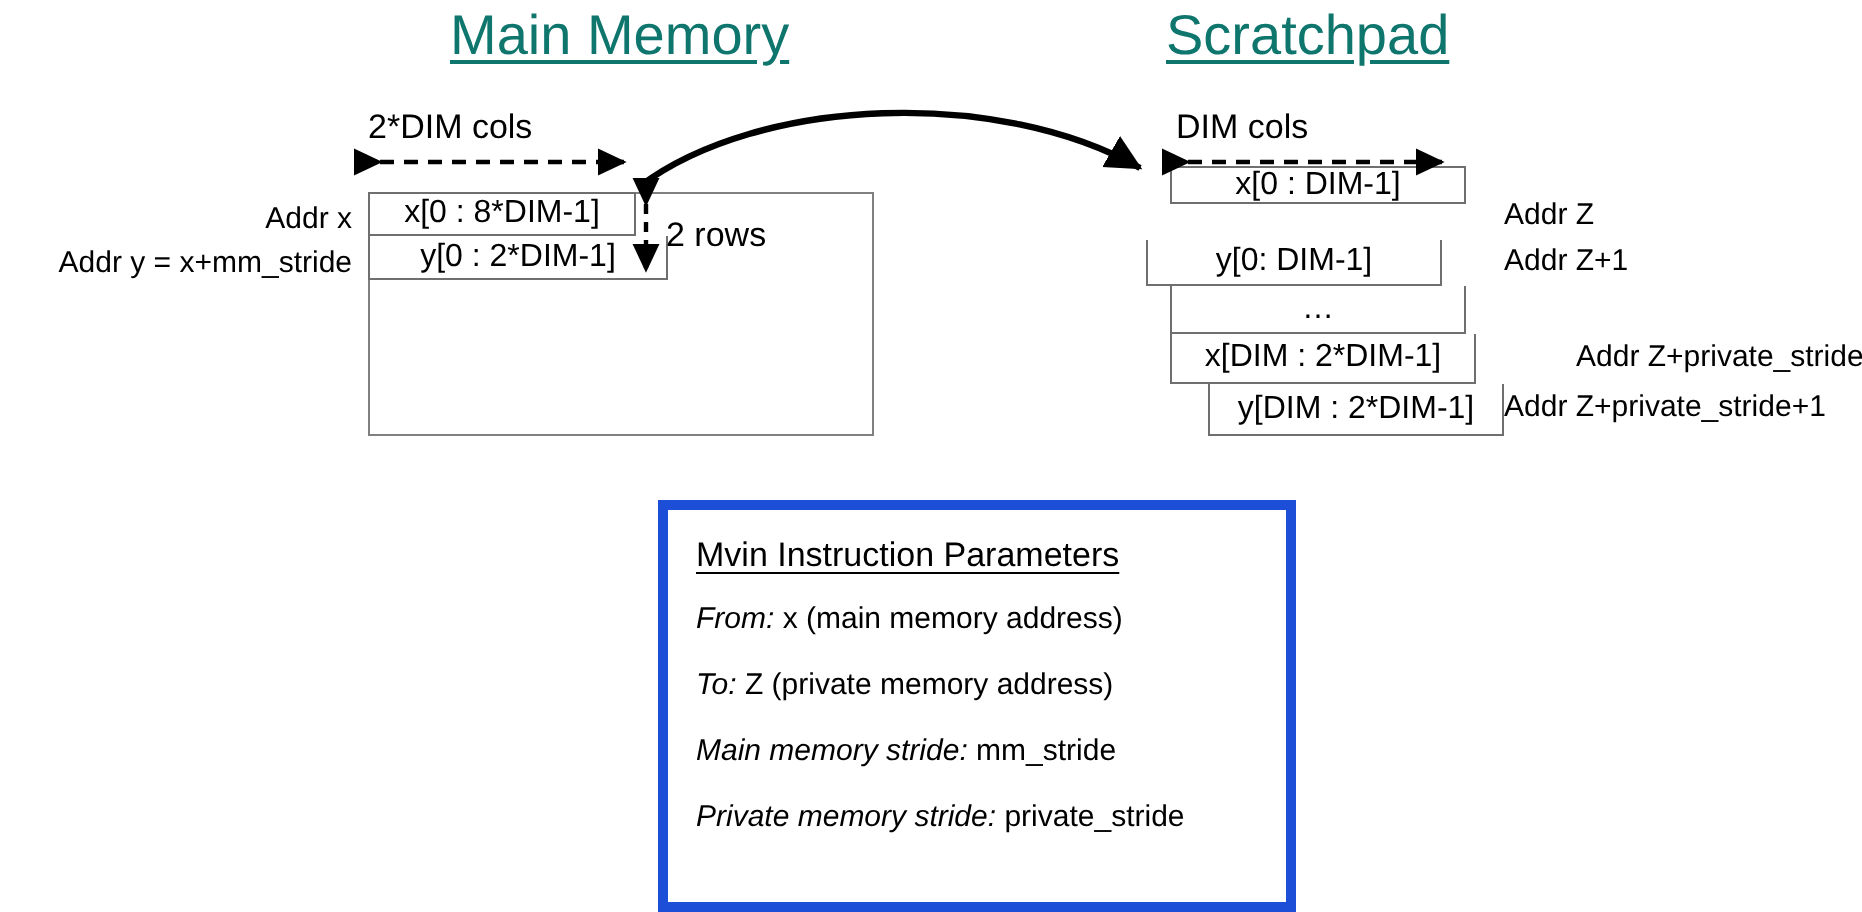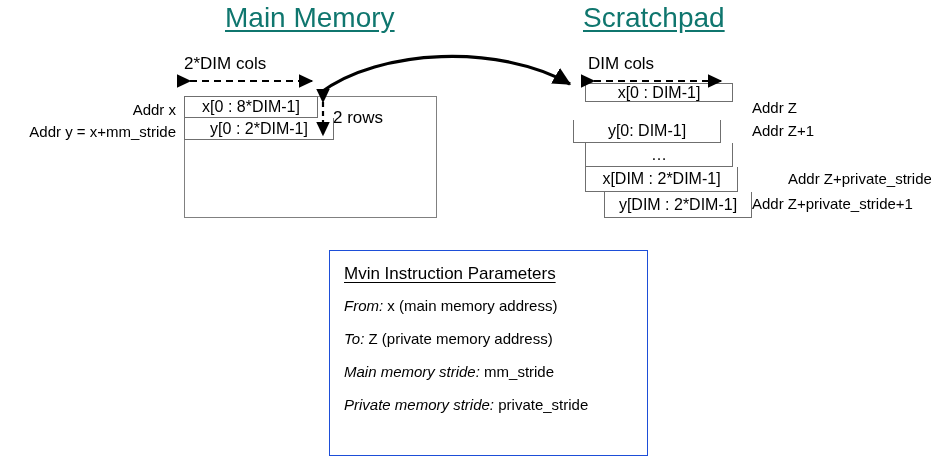--- a/index.html
+++ b/index.html
@@ -61,21 +61,21 @@
     line-height: 20px;
     display: flex;
     align-items: center;
     justify-content: center;
     white-space: nowrap;
   }
   .cell + .cell { border-top: none; }
 
   
   .param-box {
-    border: 1px solid #1d4ed8;
+    border: 5px solid #1d4ed8;
     background: #ffffff;
     box-sizing: border-box;
     padding: 12px 14px 10px 14px;
   }
   .param-title {
     font-size: 17px;
     line-height: 22px;
     text-decoration: underline;
     text-underline-offset: 3px;
     margin-bottom: 11px;

